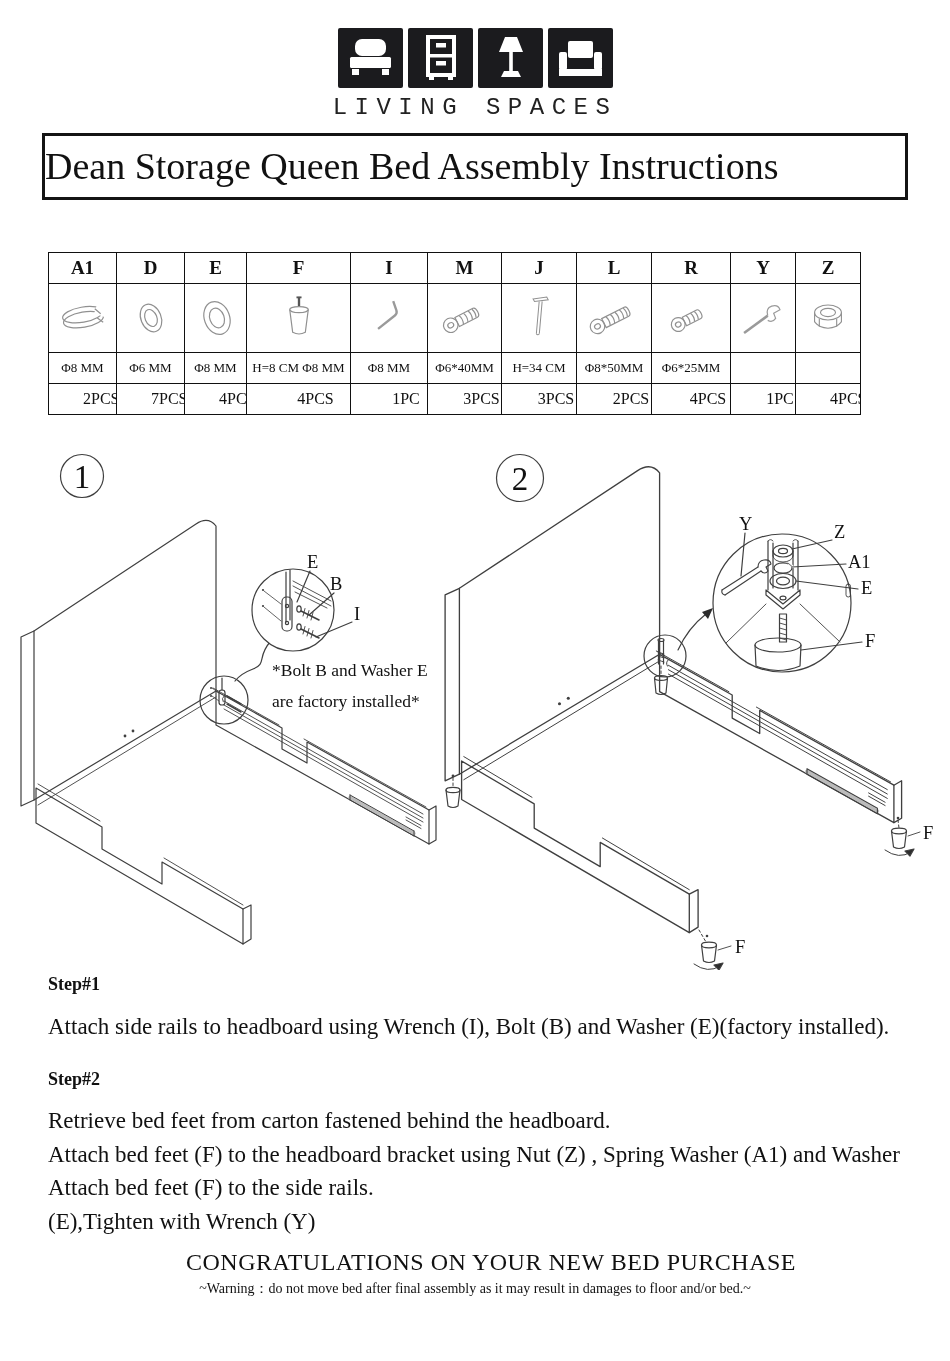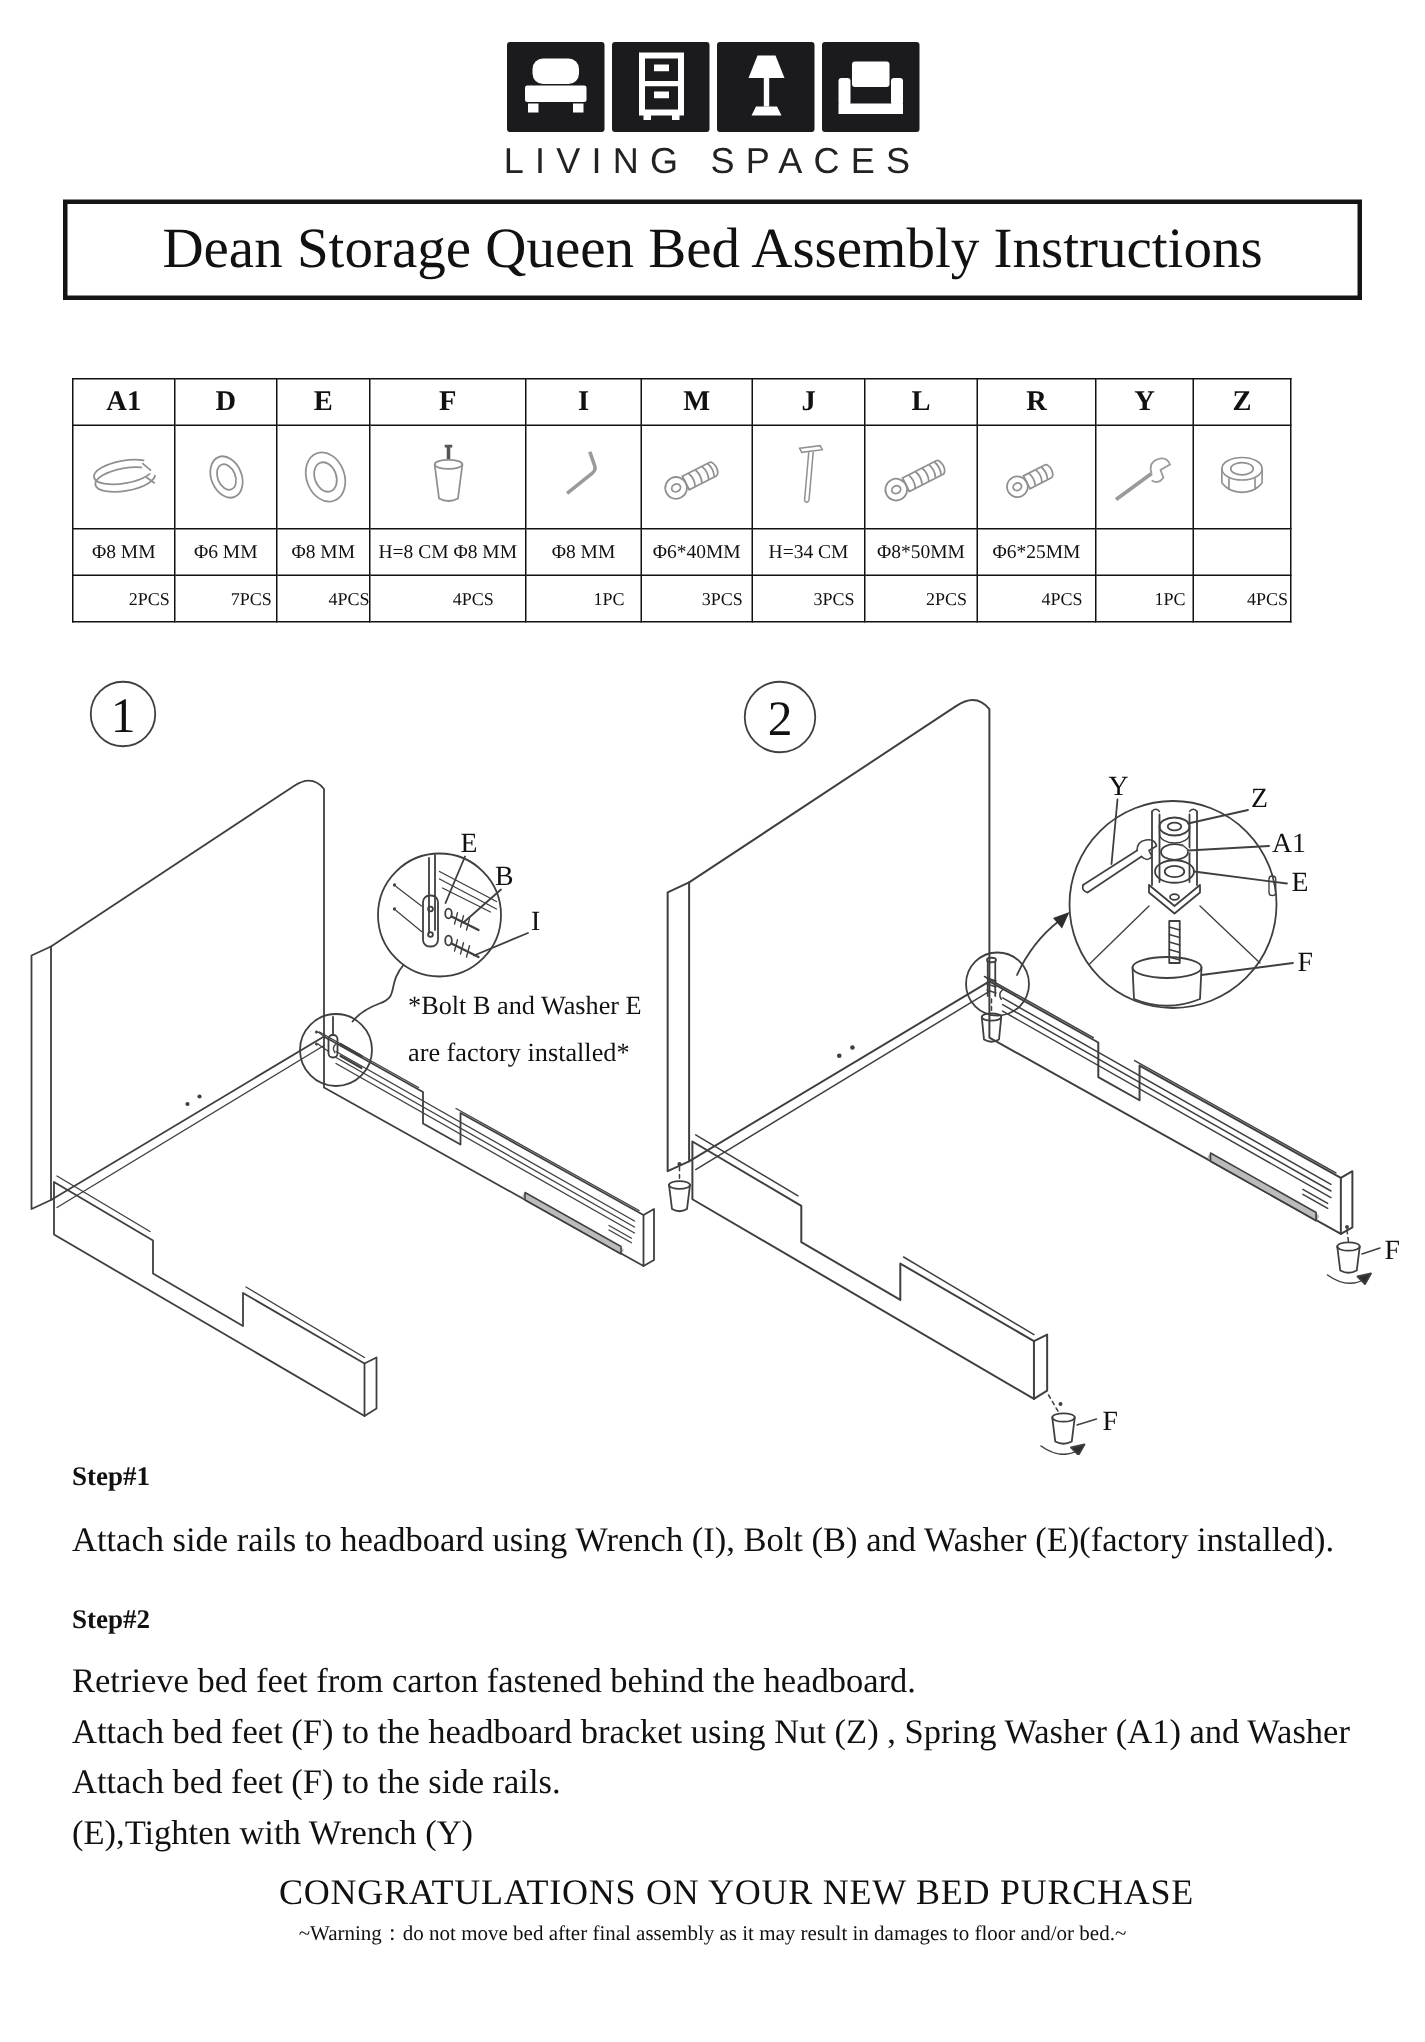--- a/index.html
+++ b/index.html
@@ -3,34 +3,34 @@
 <meta charset="utf-8">
 <style>
   html,body{margin:0;padding:0;background:#888;}
   .page{position:relative;width:950px;height:1361px;background:#ffffff;margin:0 auto;
         font-family:"Liberation Serif",serif;color:#111;overflow:hidden;}
   
   .logo-wrap{position:absolute;top:28px;left:0;right:0;text-align:center;}
   .logo-icons{display:flex;justify-content:center;gap:5px;}
   .logo-sq{width:65px;height:60px;background:#1b1b1e;border-radius:2px;display:flex;
            align-items:center;justify-content:center;}
-  .logo-text{margin-top:6px;font-family:Liberation Sans, sans-serif;font-size:24px;
+  .logo-text{margin-top:6px;font-family:Liberation Mono, monospace;font-size:24px;
              letter-spacing:7.5px;color:#222;font-weight:normal;}
   
   .title-box{position:absolute;left:42px;top:133px;width:860px;height:61px;
-             border:3px solid #141414;text-align:center;line-height:61px;font-size:38px;}
+             border:3px solid #141414;text-align:left;line-height:61px;font-size:38px;}
   .intro{position:absolute;left:48px;top:219px;font-size:19px;}
   
   table.hw{position:absolute;left:48px;top:252px;width:812px;border-collapse:collapse;
            table-layout:fixed;}
   table.hw th,table.hw td{border:1.6px solid #111;text-align:center;padding:0;overflow:hidden;}
   table.hw th{height:30px;font-size:19px;font-weight:bold;}
   tr.r-icon td{height:68px;}
   tr.r-spec td{height:30px;font-size:13px;}
-  tr.r-qty td{height:30px;font-size:12px;padding-left:34px;}
+  tr.r-qty td{height:30px;font-size:16px;padding-left:34px;}
   .hwicon{display:block;margin:0 auto;}
   
   svg.diagrams{position:absolute;left:10px;top:438px;}
   .frameline{fill:none;stroke:#3f3f3f;stroke-width:1.2;stroke-linejoin:round;stroke-linecap:round;}
   .dlabel{font-family:"Liberation Serif",serif;font-size:18.5px;fill:#111;}
   .dnote{font-family:"Liberation Serif",serif;font-size:17.5px;fill:#111;}
   .dnum{font-family:"Liberation Serif",serif;font-size:33px;fill:#111;text-anchor:middle;}
   
   .step-h{position:absolute;left:48px;font-size:18px;font-weight:bold;}
   .step-b{position:absolute;left:48px;font-size:23px;line-height:33.5px;width:870px;}

